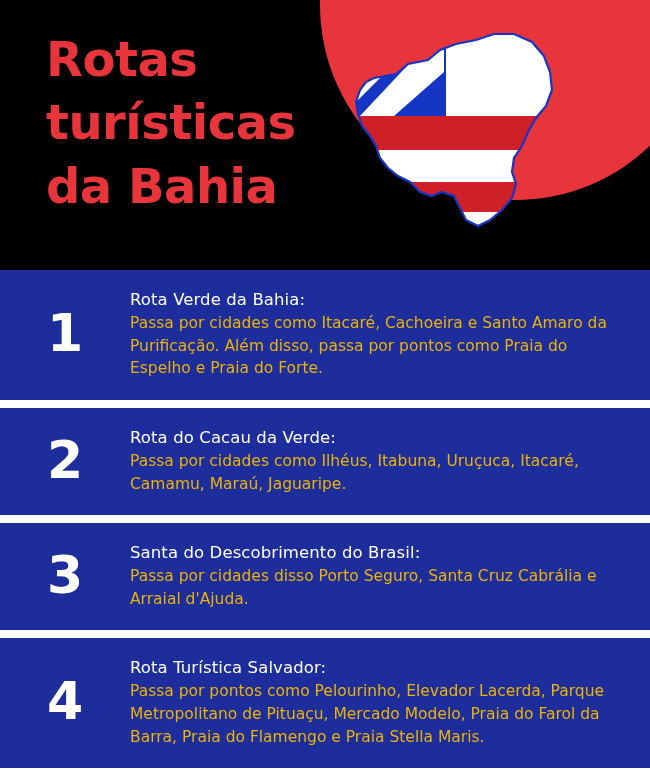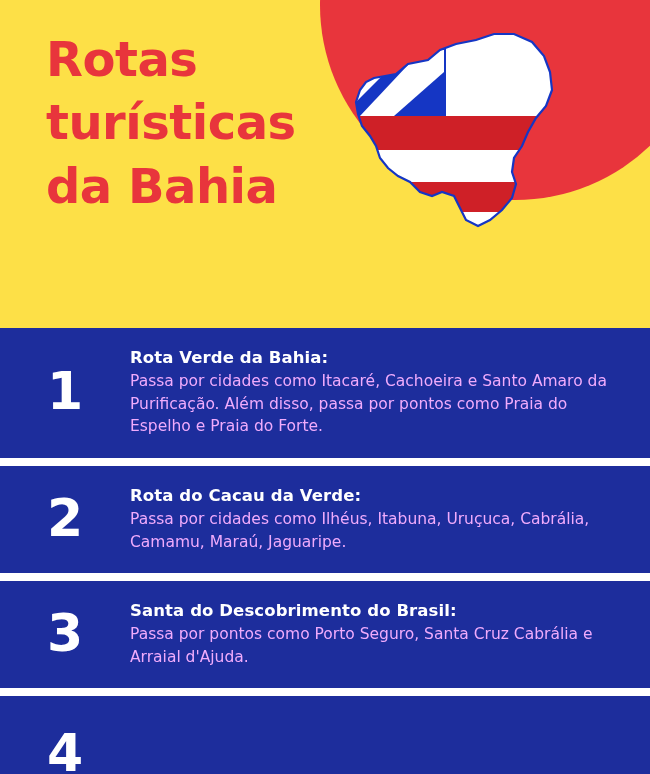--- a/index.html
+++ b/index.html
@@ -13,22 +13,22 @@
     background: #ffffff;
     font-family: "DejaVu Sans", sans-serif;
     overflow: hidden;
     position: relative;
   }
 
   
   .header {
     position: relative;
     width: 650px;
-    height: 328px;
-    background: #fde047;
+    height: 270px;
+    background: #000000;
     overflow: hidden;
   }
 
   
   .red-circle {
     position: absolute;
     right: -60px;
     top: -190px;
     width: 390px;
     height: 390px;
@@ -81,29 +81,29 @@
     color: #ffffff;
     line-height: 1;
     padding-bottom: 4px;
   }
   .route-body {
     flex: 1 1 auto;
     padding: 20px 34px 20px 0;
   }
   .route-title {
     font-size: 16.5px;
-    font-weight: bold;
+    font-weight: normal;
     color: #ffffff;
     margin-bottom: 3px;
     letter-spacing: 0.1px;
   }
   .route-desc {
     font-size: 15.5px;
     line-height: 1.46;
-    color: #f0abfc;
+    color: #eab308;
     font-weight: normal;
   }
 
   .row-1 { min-height: 118px; }
   .row-2 { min-height: 100px; }
   .row-3 { min-height: 100px; }
   .row-4 { min-height: 118px; margin-bottom: 0; }
 
   .footer-space { height: 36px; background: #ffffff; }
 </style>
@@ -159,31 +159,35 @@
     <div class="route-body">
       <div class="route-title">Rota Verde da Bahia:</div>
       <div class="route-desc">Passa por cidades como Itacaré, Cachoeira e Santo Amaro da Purificação. Além disso, passa por pontos como Praia do Espelho e Praia do Forte.</div>
     </div>
   </div>
 
   <div class="route-row row-2">
     <div class="route-num">2</div>
     <div class="route-body">
       <div class="route-title">Rota do Cacau da Verde:</div>
-      <div class="route-desc">Passa por cidades como Ilhéus, Itabuna, Uruçuca, Cabrália, Camamu, Maraú, Jaguaripe.</div>
+      <div class="route-desc">Passa por cidades como Ilhéus, Itabuna, Uruçuca, Itacaré, Camamu, Maraú, Jaguaripe.</div>
     </div>
   </div>
 
   <div class="route-row row-3">
     <div class="route-num">3</div>
     <div class="route-body">
       <div class="route-title">Santa do Descobrimento do Brasil:</div>
-      <div class="route-desc">Passa por pontos como Porto Seguro, Santa Cruz Cabrália e Arraial d'Ajuda.</div>
+      <div class="route-desc">Passa por cidades disso Porto Seguro, Santa Cruz Cabrália e Arraial d'Ajuda.</div>
     </div>
   </div>
 
   <div class="route-row row-4">
     <div class="route-num">4</div>
+    <div class="route-body">
+      <div class="route-title">Rota Turística Salvador:</div>
+      <div class="route-desc">Passa por pontos como Pelourinho, Elevador Lacerda, Parque Metropolitano de Pituaçu, Mercado Modelo, Praia do Farol da Barra, Praia do Flamengo e Praia Stella Maris.</div>
+    </div>
   </div>
 
 </div>
 
 <div class="footer-space"></div>
 
 </body></html>

